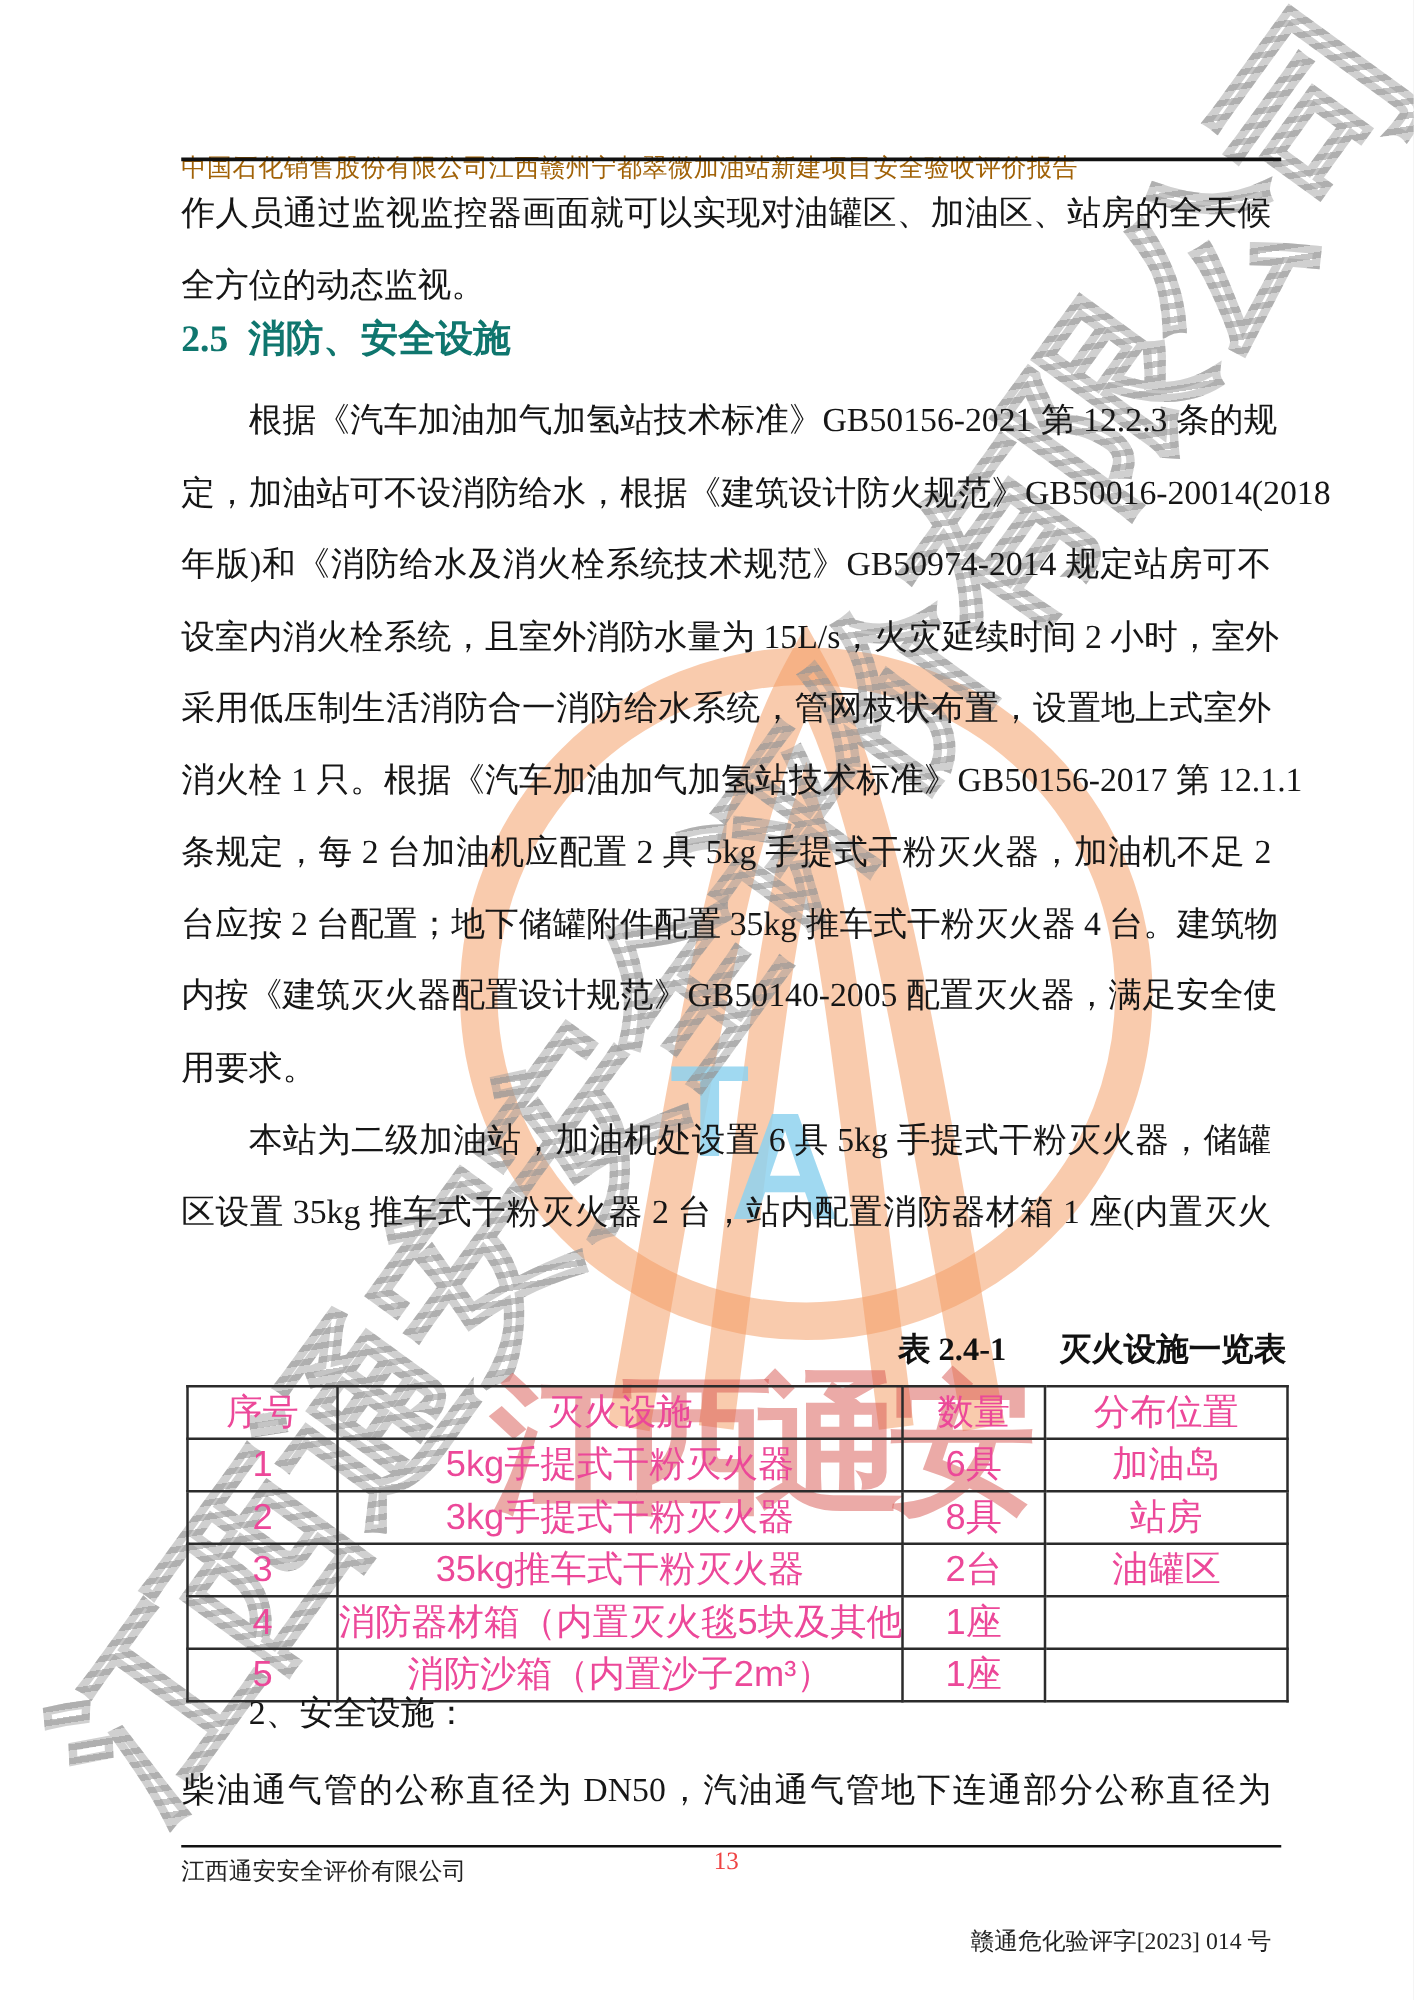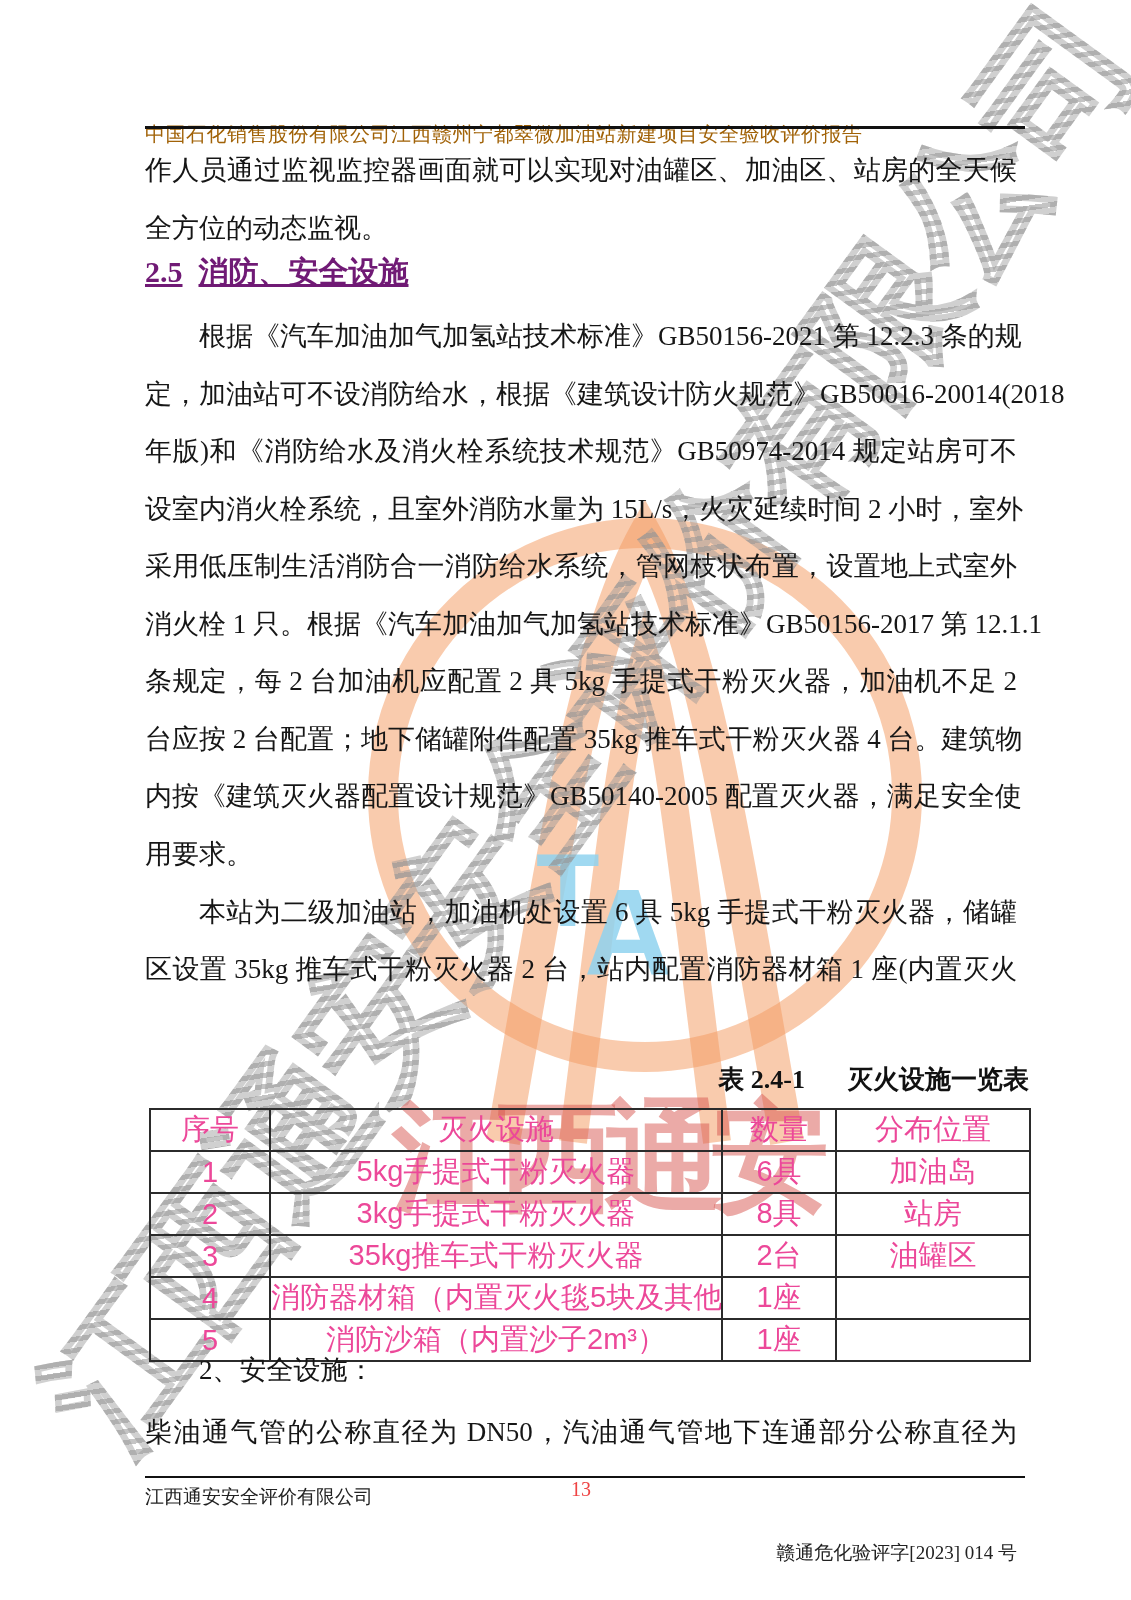--- a/index.html
+++ b/index.html
@@ -36,21 +36,21 @@
   
   .content{position:absolute; inset:0; z-index:1;}
   .hdr-text{position:absolute; left:145px; top:90px; width:880px;
     font-size:20px; letter-spacing:0.5px; color:#a16207; white-space:nowrap;margin-top:31px;}
   .hdr-rule{position:absolute; left:145px; top:126px; width:880px; height:3px; background:#111;}
   .bline{position:absolute; left:145px; width:872px; font-size:27px; line-height:40px;
     white-space:nowrap; color:#161616;}
   .j{text-align:justify; text-align-last:justify;}
   .ind{text-indent:54px;}
   .heading{position:absolute; left:145px; top:250px; font-size:30px; font-weight:700;
-    color:#701a75; line-height:44px;text-decoration:underline;}
+    color:#0f766e; line-height:44px;}
   .heading .hnum{margin-right:16px;}
   .tbl-title{position:absolute; left:149px; top:1062px; width:880px; text-align:right;
     font-size:26px; font-weight:700; color:#111;}
   .tbl-title .tlabel{margin-right:42px;}
   table.fire{position:absolute; left:149px; top:1108px; width:880px;
     border-collapse:collapse; table-layout:fixed;
     font-family:"Liberation Sans",sans-serif; font-size:29px; color:#ec4899;}
   table.fire td{border:2px solid #2b2b2b; text-align:center; vertical-align:middle;
     padding:0; overflow:hidden; white-space:nowrap;}
   table.fire tr{height:36px;}

